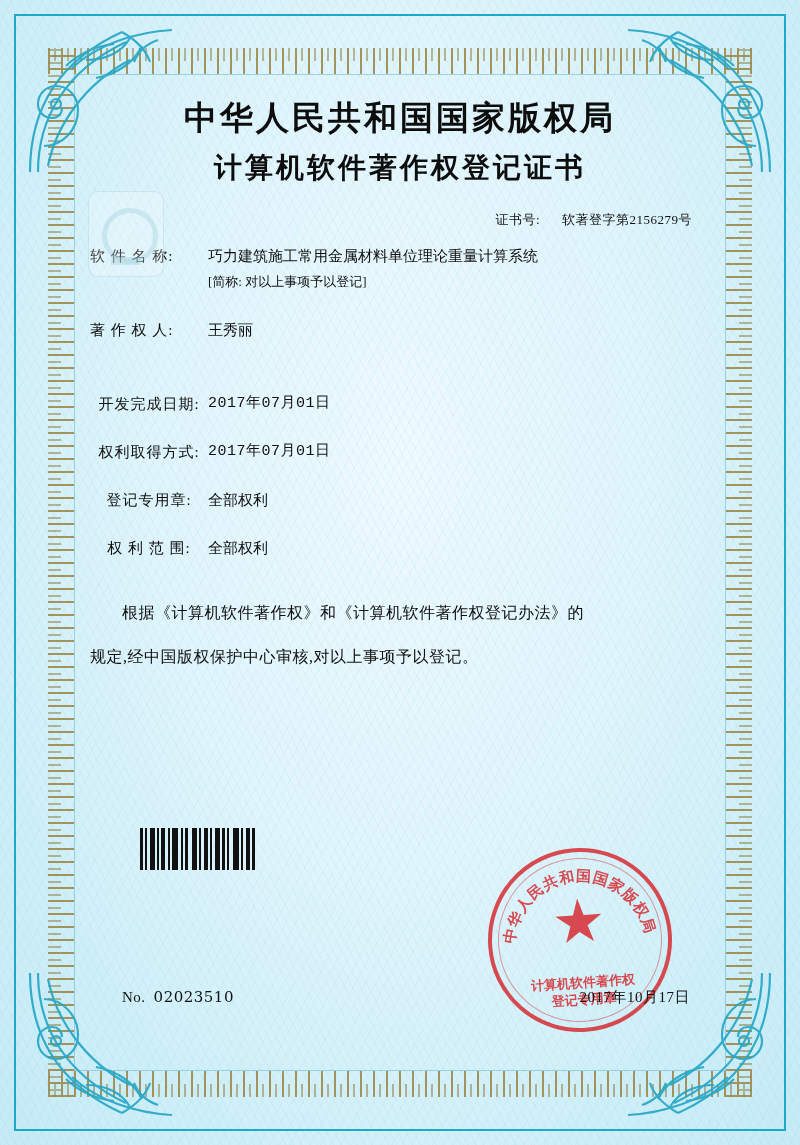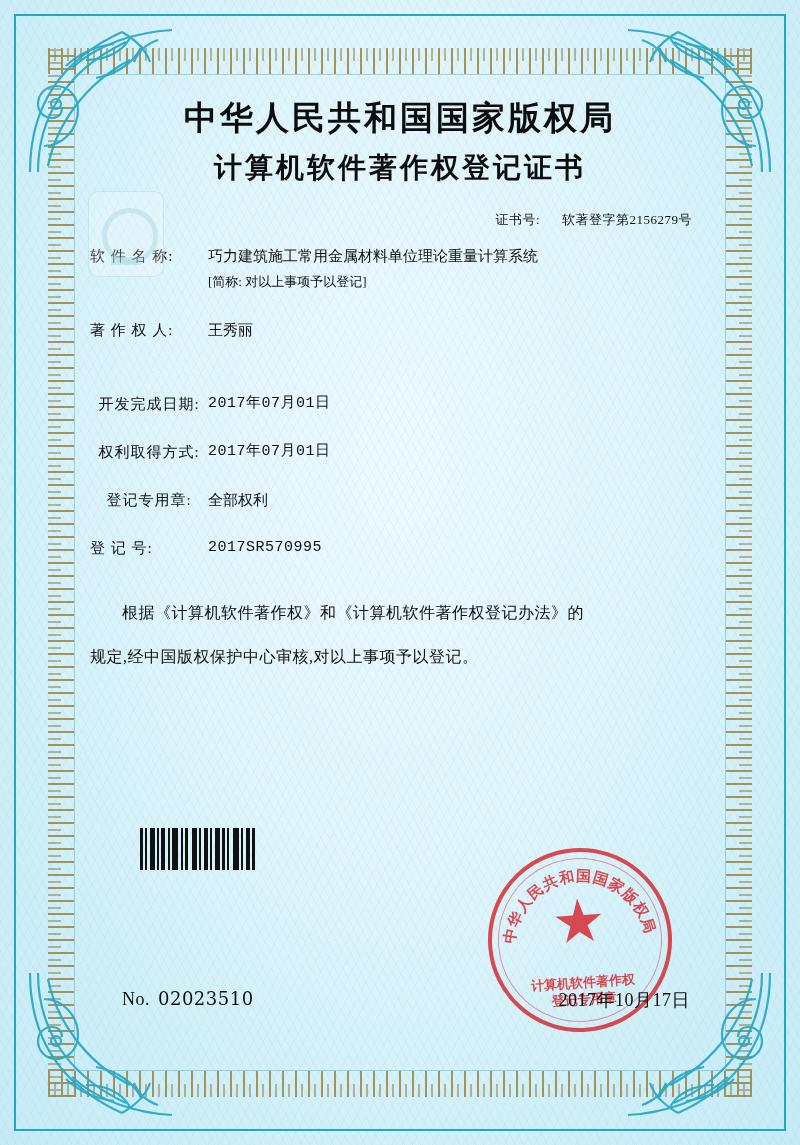--- a/index.html
+++ b/index.html
@@ -253,21 +253,21 @@
     font-weight: 700;
     font-family: "DejaVu Serif", "Liberation Serif", serif;
   }
 
   .footer {
     position: absolute;
     left: 122px; right: 110px;
     top: 988px;
     display: flex;
     justify-content: space-between;
-    font-size: 18px;
+    font-size: 15px;
     color: #111;
     letter-spacing: .5px;
   }
   .footer .no .label { margin-right: 8px; }
   .footer .no .val { font-family: "DejaVu Serif", "Liberation Serif", serif; }
 </style>
 </head>
 <body>
 
 <div class="certificate">
@@ -383,25 +383,25 @@
       <div class="row r-gap">
         <div class="label">权利取得方式:</div>
         <div class="value mono">2017年07月01日</div>
       </div>
 
       <div class="row r-gap">
         <div class="label">登记专用章:</div>
         <div class="value">全部权利</div>
       </div>
 
-
-      <div class="row">
-        <div class="label">登  记  号:</div>
-        <div class="value mono">2017SR570995</div>
-      </div>
+      <div class="row r-gap">
+        <div class="label">权 利 范 围:</div>
+        <div class="value">全部权利</div>
+      </div>
+
 
     </div>
 
     <div class="paragraph">
       <span class="indent"></span><span>根据《计算机软件著作权》和《计算机软件著作权登记办法》的</span><br>
       <span>规定,经中国版权保护中心审核,对以上事项予以登记。</span>
     </div>
 
   </div>
 

